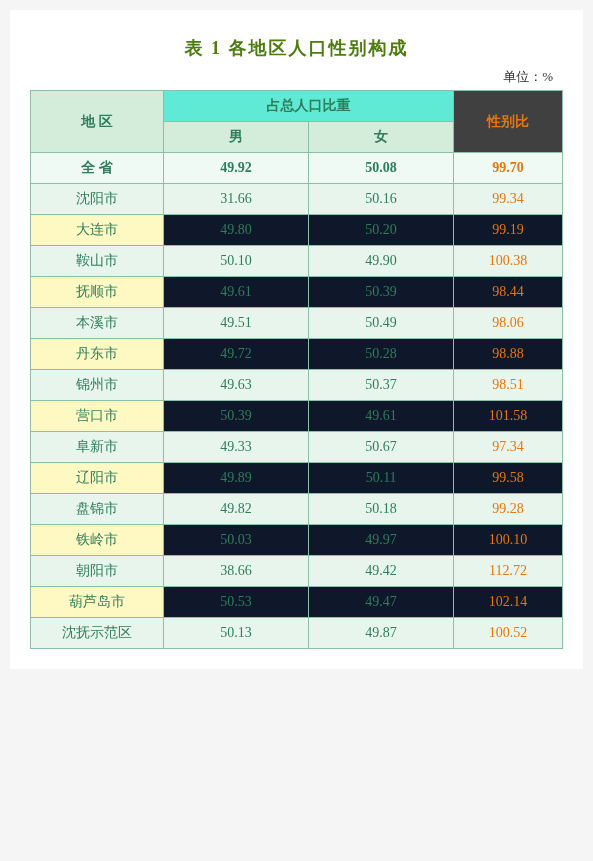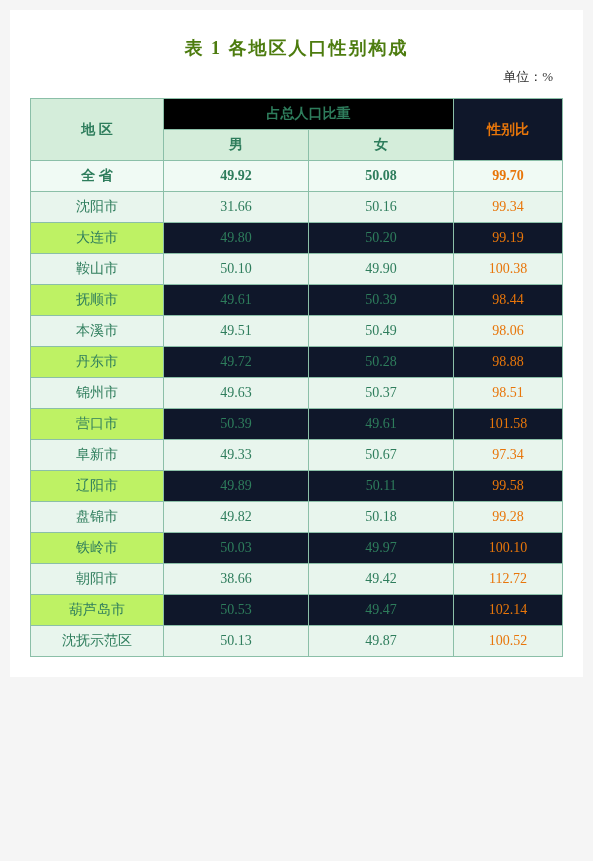--- a/index.html
+++ b/index.html
@@ -27,21 +27,21 @@
       color: #4d7c0f;
       padding: 16px 0 8px 0;
       letter-spacing: 2px;
     }
 
     .unit-row {
       text-align: right;
       font-size: 13px;
       color: #333;
       padding-right: 30px;
-      padding-bottom: 12px;
+      padding-bottom: 4px;
     }
 
     .main-table {
       width: calc(100% - 40px);
       margin: 0 auto;
       border-collapse: collapse;
       border: 1.5px solid #8bbfa8;
     }
 
     .main-table th,
@@ -55,44 +55,44 @@
     .header-region {
       background: #d4edda;
       color: #2e7d5c;
       font-size: 15px;
       width: 110px;
       vertical-align: middle;
       margin-left: 36px;
     }
 
     .header-main-group {
-      background: #000000;
+      background: #5eead4;
       color: #2e7d5c;
       font-size: 15px;
       text-align: center;
     }
 
     .header-sex-ratio {
-      background: #0f172a;
+      background: #404040;
       color: #e8760a;
       font-size: 15px;
       vertical-align: middle;
       width: 90px;
     }
 
     .header-sub {
       background: #d4edda;
       color: #2e7d5c;
       font-size: 14px;
       width: 120px;
     }
 
     .data-region {
       color: #2e7d5c;
-      background: #bef264;
+      background: #fef9c3;
       font-size: 14px;
       width: 110px;
     }
 
     .data-value {
       color: #2e7d5c;
       background: #0f172a;
       font-size: 14px;
     }
 

